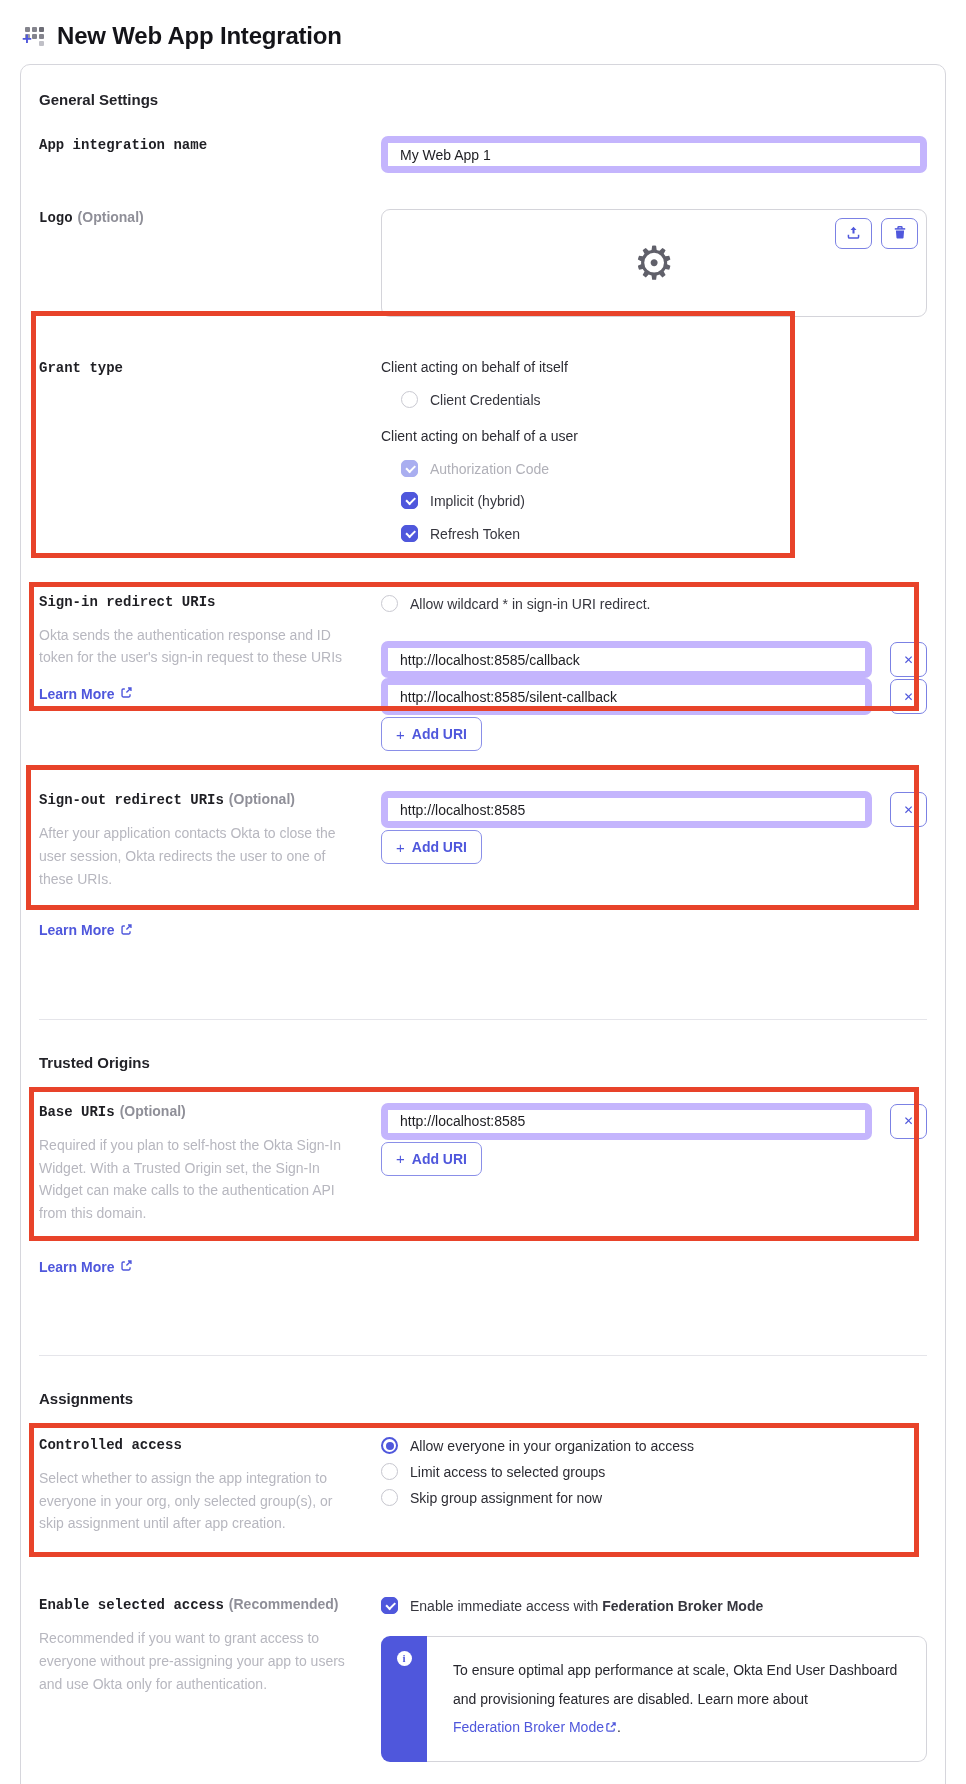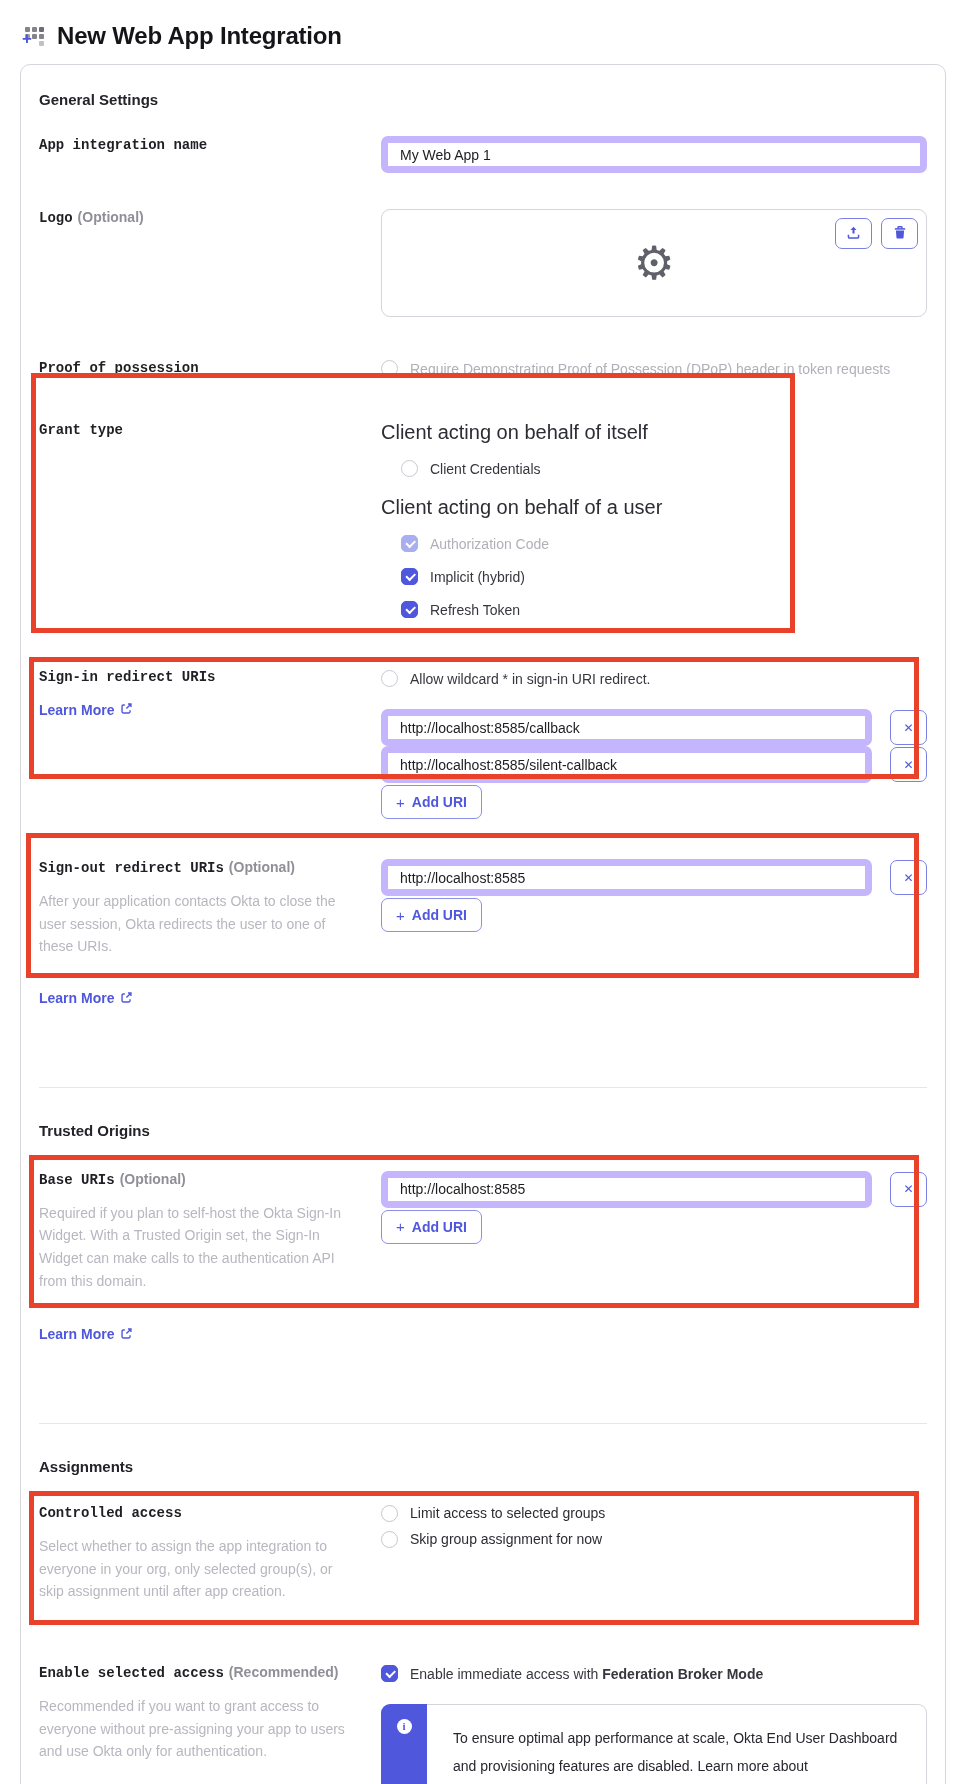--- a/index.html
+++ b/index.html
@@ -48,30 +48,30 @@
   .cb.checked::after{content:"";position:absolute;left:3.5px;top:4px;width:7px;height:3.5px;
     border-left:2px solid #fff;border-bottom:2px solid #fff;transform:rotate(-45deg);}
   .cb.checked.dis{background:var(--accent-light);border-color:var(--accent-light);}
   .cb-row{display:flex;align-items:flex-start;gap:12px;font-size:14px;color:#36363e;line-height:1.55;}
   .cb-row.gray{color:#b0b0b8;}
   .radio{width:17px;height:17px;border-radius:50%;border:1px solid #c6c6ce;background:#fff;flex:none;position:relative;}
   .radio.sel{border:2px solid var(--accent);}
   .radio.sel::after{content:"";position:absolute;inset:2.5px;background:var(--accent);border-radius:50%;}
   .radio-row{display:flex;align-items:center;gap:12px;font-size:14px;color:#2c2c33;margin-bottom:9px;cursor:pointer;}
   
-  .grant-head{font-size:20px;color:#2c2c33;margin:0 0 15px 0;}
+  .grant-head{font-size:14px;color:#2c2c33;margin:0 0 15px 0;}
   .grant-opts{padding-left:20px;display:flex;flex-direction:column;gap:11px;margin-bottom:16px;}
   
   .uri-row{display:flex;align-items:center;gap:18px;margin-bottom:0;}
   .x-btn{width:37px;height:35px;flex:none;border:1px solid #7b81e4;border-radius:7px;background:#fff;color:var(--accent);
     font-size:12px;display:flex;align-items:center;justify-content:center;cursor:pointer;}
   .add-btn{display:inline-flex;align-items:center;gap:7px;border:1px solid #8a8fe8;border-radius:7px;background:#fff;
     color:var(--accent);font-weight:700;font-size:14px;padding:8px 14px;cursor:pointer;margin-top:2px;}
   .add-btn .plus{font-weight:400;font-size:15px;line-height:1;}
-  .wild{margin-bottom:18px;}
+  .wild{margin-bottom:26px;}
   
   .fbm-row{align-items:flex-start;margin-bottom:14px;}
   .callout{display:flex;margin-top:18px;border-radius:9px;}
   .callout-bar{width:46px;flex:none;background:var(--accent);border-radius:9px 0 0 9px;display:flex;justify-content:center;padding-top:15px;}
   .info-icon{width:15px;height:15px;border-radius:50%;background:#fff;color:var(--accent);font-weight:700;font-size:11px;
     font-family:"Liberation Serif",serif;display:flex;align-items:center;justify-content:center;line-height:1;}
   .callout-body{flex:1;border:1px solid #d4d4da;border-left:none;border-radius:0 9px 9px 0;
     padding:19px 26px 19px 26px;font-size:14px;line-height:2.05;color:#27272e;}
   .ilink{color:var(--accent);cursor:pointer;}
   .divider{border:none;border-top:1px solid #e5e5ea;margin:40px 0 34px 0;}
@@ -137,31 +137,20 @@
                   <path d="M2.9 5.6h8.2l-.55 7c0 .6-.5 1-1.1 1H4.55c-.6 0-1.1-.4-1.1-1Z" fill="currentColor"></path>
                 </svg>
             </span>
           </button>
         </div>
       </div>
     </div>
   </div>
 
   
-  <div class="row" style="margin-bottom:40px;">
-    <div class="col-l">
-      <span class="lbl">Proof of possession</span>
-    </div>
-    <div class="col-r">
-      <div class="cb-row gray">
-        <span class="cb"></span>
-        <span>Require Demonstrating Proof of Possession (DPoP) header in token requests</span>
-      </div>
-    </div>
-  </div>
 
   
   <div class="row" style="margin-bottom:48px;">
     <div class="annot an-grant"></div>
     <div class="col-l">
       <span class="lbl">Grant type</span>
     </div>
     <div class="col-r">
       <div class="grant-head">Client acting on behalf of itself</div>
       <div class="grant-opts">
@@ -186,20 +175,21 @@
         </div>
       </div>
     </div>
   </div>
 
   
   <div class="row" style="margin-bottom:40px;">
     <div class="annot an-signin"></div>
     <div class="col-l">
       <div class="lbl">Sign-in redirect URIs</div>
+      <div class="desc">Okta sends the authentication response and ID token for the user's sign-in request to these URIs</div>
       <span class="learn">
         <span>Learn More</span>
         <span>
           <svg width="13" height="13" viewBox="0 0 14 14">
               <path d="M5.2 3.2H3.4c-.7 0-1.2.5-1.2 1.2v6.2c0 .7.5 1.2 1.2 1.2h6.2c.7 0 1.2-.5 1.2-1.2V8.8" fill="none" stroke="currentColor" stroke-width="1.5"></path>
               <path d="M8.6 2.2h3.2v3.2M11.6 2.4 6.9 7.1" fill="none" stroke="currentColor" stroke-width="1.5"></path>
             </svg>
         </span>
       </span>
     </div>
@@ -303,20 +293,24 @@
 
   
   <div class="row" style="margin-bottom:61px;">
     <div class="annot an-controlled"></div>
     <div class="col-l">
       <div class="lbl">Controlled access</div>
       <div class="desc">Select whether to assign the app integration to everyone in your org, only selected group(s), or skip assignment until after app creation.</div>
     </div>
     <div class="col-r">
       <div class="radio-row">
+        <span class="radio sel"></span>
+        <span>Allow everyone in your organization to access</span>
+      </div>
+      <div class="radio-row">
         <span class="radio"></span>
         <span>Limit access to selected groups</span>
       </div>
       <div class="radio-row">
         <span class="radio"></span>
         <span>Skip group assignment for now</span>
       </div>
     </div>
   </div>
 

